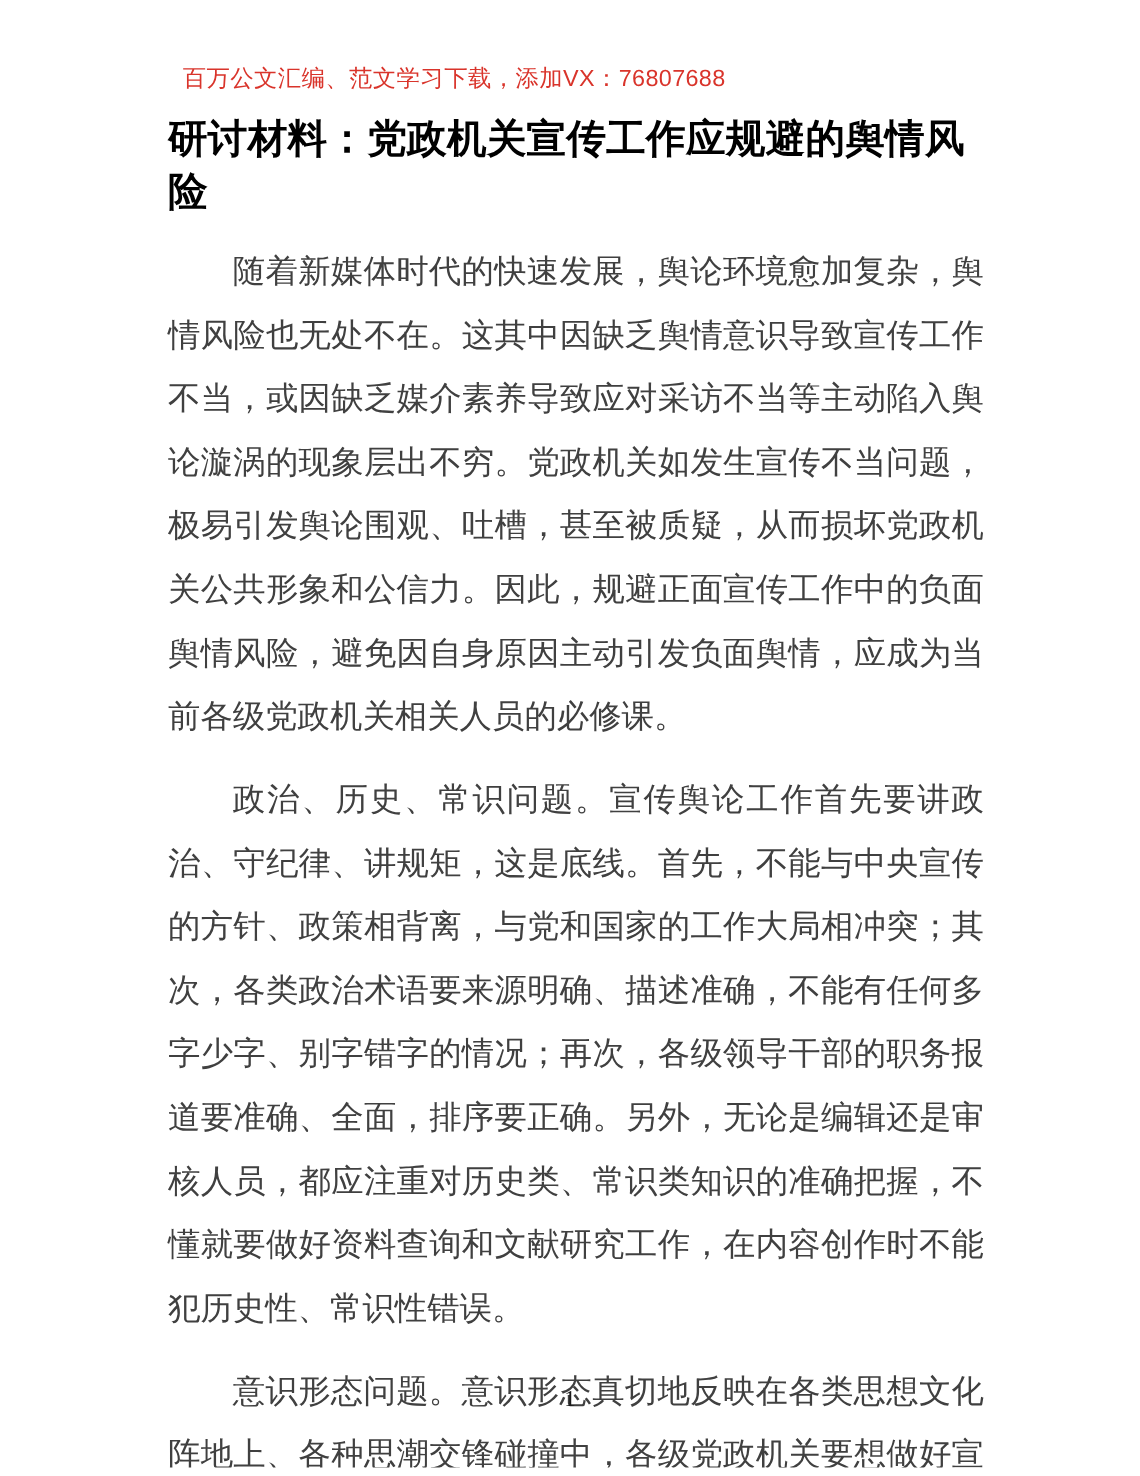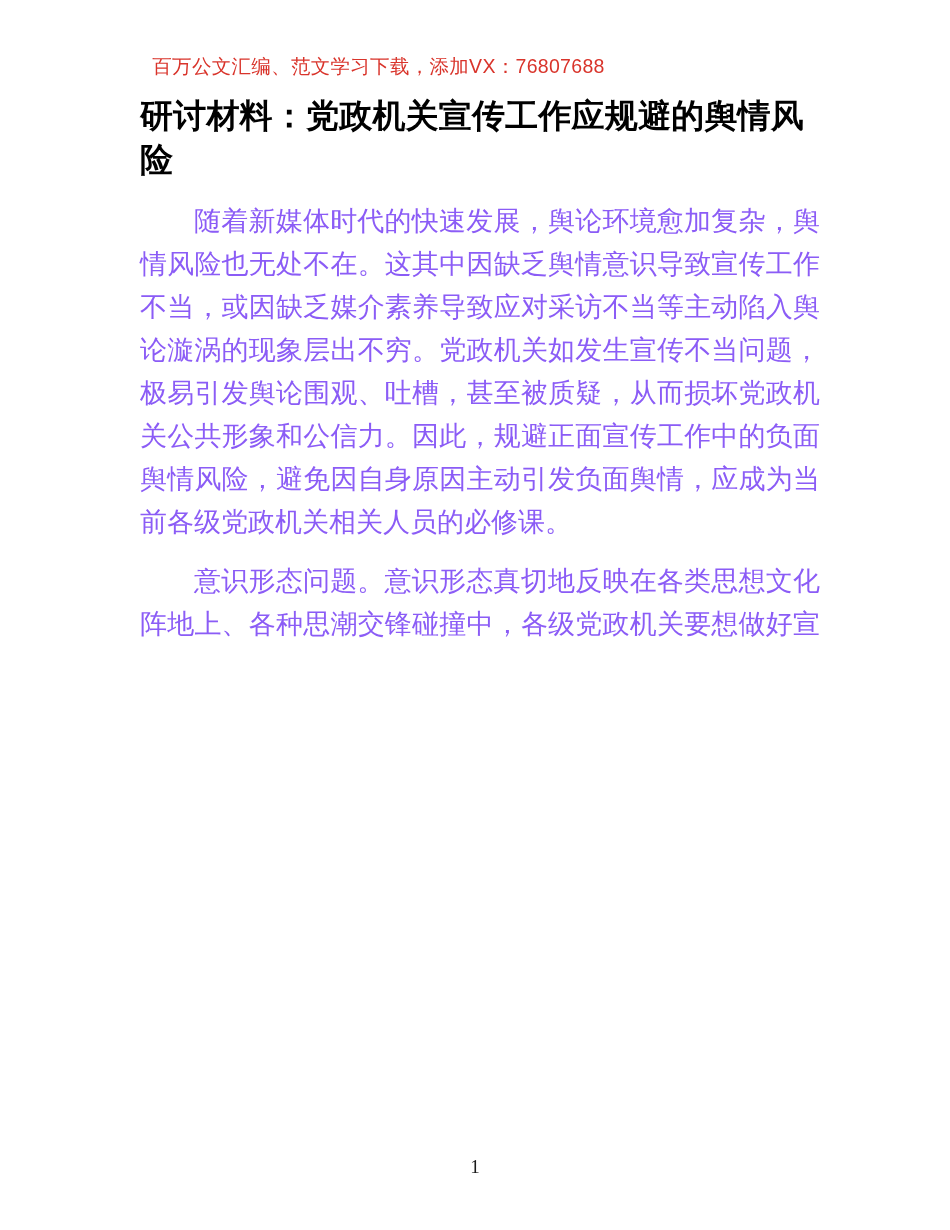--- a/index.html
+++ b/index.html
@@ -54,22 +54,22 @@
   }
 
   .body-block {
     padding-top: 18px;
   }
 
   .para {
     margin: 0 0 0 0;
     padding-top: 16px;
     font-size: 27px;
-    line-height: 43px;
-    color: #8b5cf6;
+    line-height: 53px;
+    color: #404040;
     text-align: justify;
     text-justify: inter-ideograph;
     text-indent: 2em;
     letter-spacing: 0;
     word-break: break-all;
   }
 
   .para:first-child {
     padding-top: 0;
   }
@@ -101,20 +101,21 @@
   <div class="header-watermark">百万公文汇编、范文学习下载，添加VX：76807688</div>
 
   <div class="content">
 
     <h1 class="doc-title">研讨材料：党政机关宣传工作应规避的舆情风险</h1>
 
     <div class="body-block">
       <p class="para">随着新媒体时代的快速发展，舆论环境愈加复杂，舆情风险也无处不在。这其中因缺乏舆情意识导致宣传工作不当，或因缺乏媒介素养导致应对采访不当等主动陷入舆论漩涡的现象层出不穷。党政机关如发生宣传不当问题，极易引发舆论围观、吐槽，甚至被质疑，从而损坏党政机关公共形象和公信力。因此，规避正面宣传工作中的负面舆情风险，避免因自身原因主动引发负面舆情，应成为当前各级党政机关相关人员的必修课。</p>
 
 
+      <p class="para">政治、历史、常识问题。宣传舆论工作首先要讲政治、守纪律、讲规矩，这是底线。首先，不能与中央宣传的方针、政策相背离，与党和国家的工作大局相冲突；其次，各类政治术语要来源明确、描述准确，不能有任何多字少字、别字错字的情况；再次，各级领导干部的职务报道要准确、全面，排序要正确。另外，无论是编辑还是审核人员，都应注重对历史类、常识类知识的准确把握，不懂就要做好资料查询和文献研究工作，在内容创作时不能犯历史性、常识性错误。</p>
 
       <p class="para para-clipped">意识形态问题。意识形态真切地反映在各类思想文化阵地上、各种思潮交锋碰撞中，各级党政机关要想做好宣传思想工</p>
     </div>
 
   </div>
 
   <div class="page-number">1</div>
 
 </div>
 

